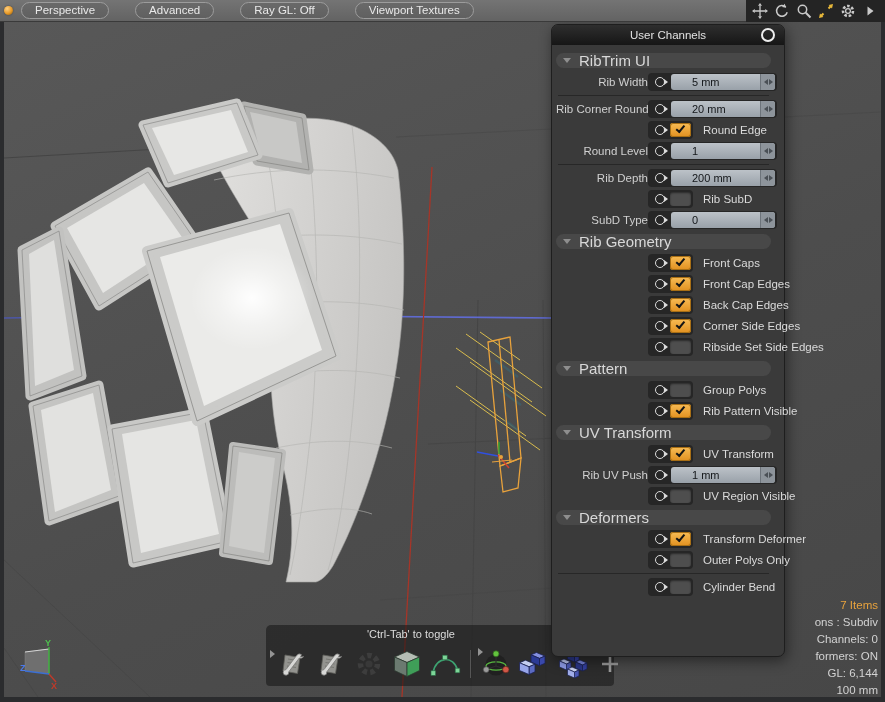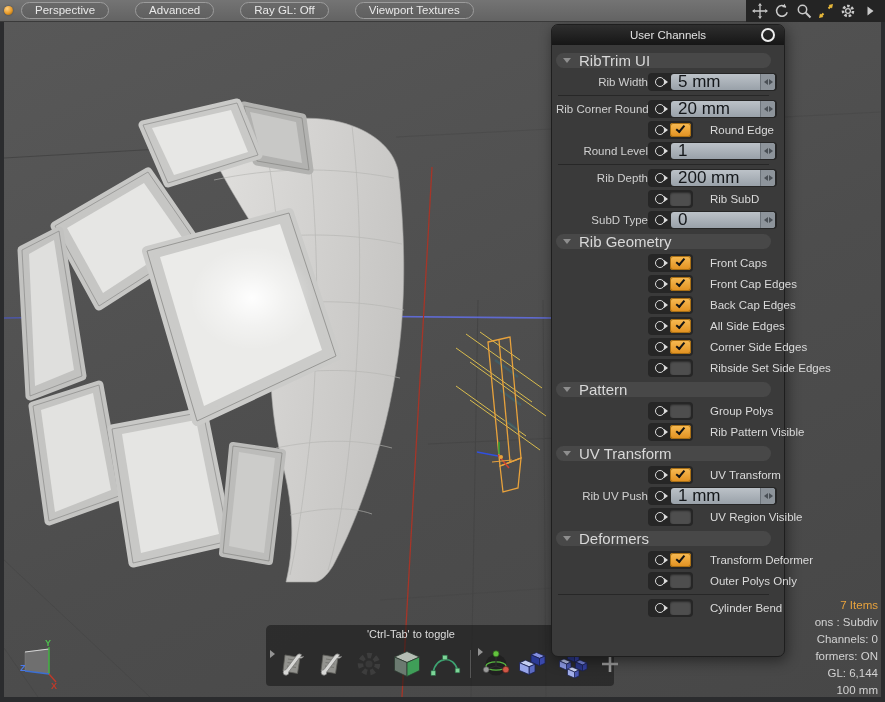--- a/index.html
+++ b/index.html
@@ -75,24 +75,24 @@
   .chan-btn{width:19px;height:14px;display:flex;align-items:center;justify-content:center}
   .chan-circle{width:10px;height:10px;border:1.6px solid #dcdcdc;border-radius:50%;
     position:relative;display:block}
   .chan-circle::after{content:'';position:absolute;right:-4px;top:1px;width:0;height:0;
     border-left:4.5px solid #dcdcdc;border-top:3px solid transparent;border-bottom:3px solid transparent}
   .cbox{width:21px;height:14px;border-radius:3px;margin-left:1px;background:#4e4e4e;
     box-shadow:inset 0 1px 2px #0007;display:flex;align-items:center;justify-content:center}
   .cbox.checked{background:linear-gradient(#f8bc55,#e1901f);box-shadow:inset 0 0 0 1px #a86f15}
   .mark{width:9px;height:5px;border-left:2.2px solid #151515;border-bottom:2.2px solid #151515;
     transform:rotate(-50deg) translate(1px,-1px)}
-  .cb-label{margin-left:17px;color:#dadada;font-size:11.5px;white-space:nowrap}
+  .cb-label{margin-left:10px;color:#dadada;font-size:11.5px;white-space:nowrap}
   .pinput{width:104px;height:16px;margin-left:2px;background:linear-gradient(#bcc2c8,#99a1a9);
     border-radius:3px;position:relative;display:flex;align-items:center}
-  .pvalue{padding-left:7px;font-size:17px;color:#14171a;white-space:nowrap}
+  .pvalue{padding-left:21px;font-size:11px;color:#14171a;white-space:nowrap}
   .spinner{position:absolute;right:0;top:0;width:15px;height:16px;background:#8d949b;
     border-left:1px solid #6d747b;border-radius:0 3px 3px 0;display:flex;align-items:center;
     justify-content:center;gap:1px}
   .sl{width:0;height:0;border-right:4px solid #4a5056;border-top:3.5px solid transparent;
     border-bottom:3.5px solid transparent}
   .sr{width:0;height:0;border-left:4px solid #4a5056;border-top:3.5px solid transparent;
     border-bottom:3.5px solid transparent}
 </style>
 </head>
 <body>
@@ -532,32 +532,20 @@
         <div class="prow">
           <div class="plabel"></div>
           <div class="pill">
             <span class="chan-btn">
               <span class="chan-circle"></span>
             </span>
             <span class="cbox checked">
               <span class="mark"></span>
             </span>
           </div>
-          <span class="cb-label">All Side Edges</span>
-        </div>
-        <div class="prow">
-          <div class="plabel"></div>
-          <div class="pill">
-            <span class="chan-btn">
-              <span class="chan-circle"></span>
-            </span>
-            <span class="cbox checked">
-              <span class="mark"></span>
-            </span>
-          </div>
           <span class="cb-label">Corner Side Edges</span>
         </div>
         <div class="prow">
           <div class="plabel"></div>
           <div class="pill">
             <span class="chan-btn">
               <span class="chan-circle"></span>
             </span>
             <span class="cbox"></span>
           </div>

